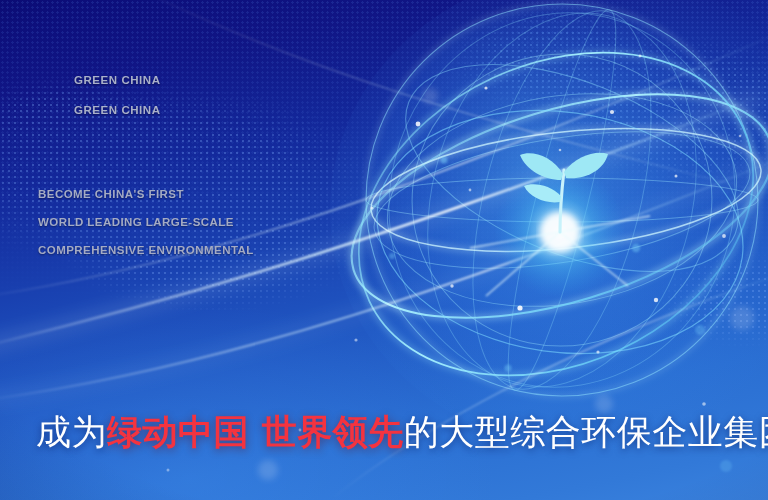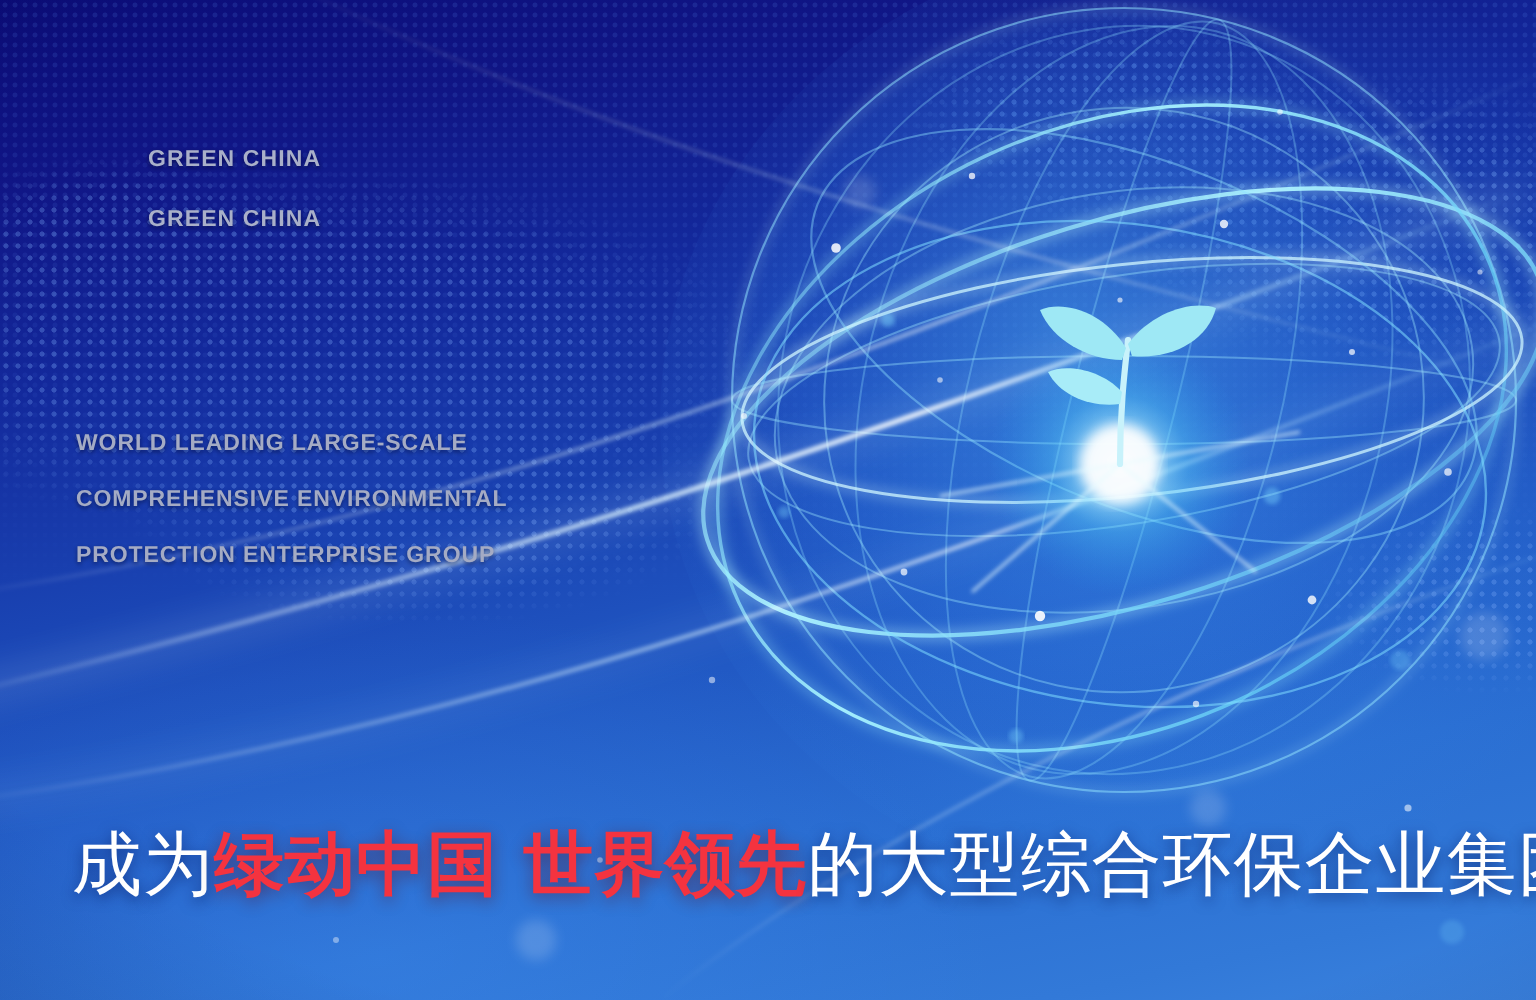--- a/index.html
+++ b/index.html
@@ -207,19 +207,19 @@
           <circle cx="268" cy="470" r="10"></circle>
       </g>
     </g>
   </svg>
 
   <div class="vign"></div>
 
   <div class="eyebrow" style="top:74px">GREEN CHINA</div>
   <div class="eyebrow" style="top:104px">GREEN CHINA</div>
 
+  <div class="claim" style="top:188px">BECOME CHINA'S FIRST</div>
   <div class="claim" style="top:244px">COMPREHENSIVE ENVIRONMENTAL</div>
   <div class="claim" style="top:216px">WORLD LEADING LARGE-SCALE</div>
-  <div class="claim" style="top:272px">PROTECTION ENTERPRISE GROUP</div>
 
   <div class="headline hl2"><span>成为</span><span class="red">绿动中国 世界领先</span><span>的大型综合环保企业集团</span></div>
 
 </div>
 
 </body></html>

